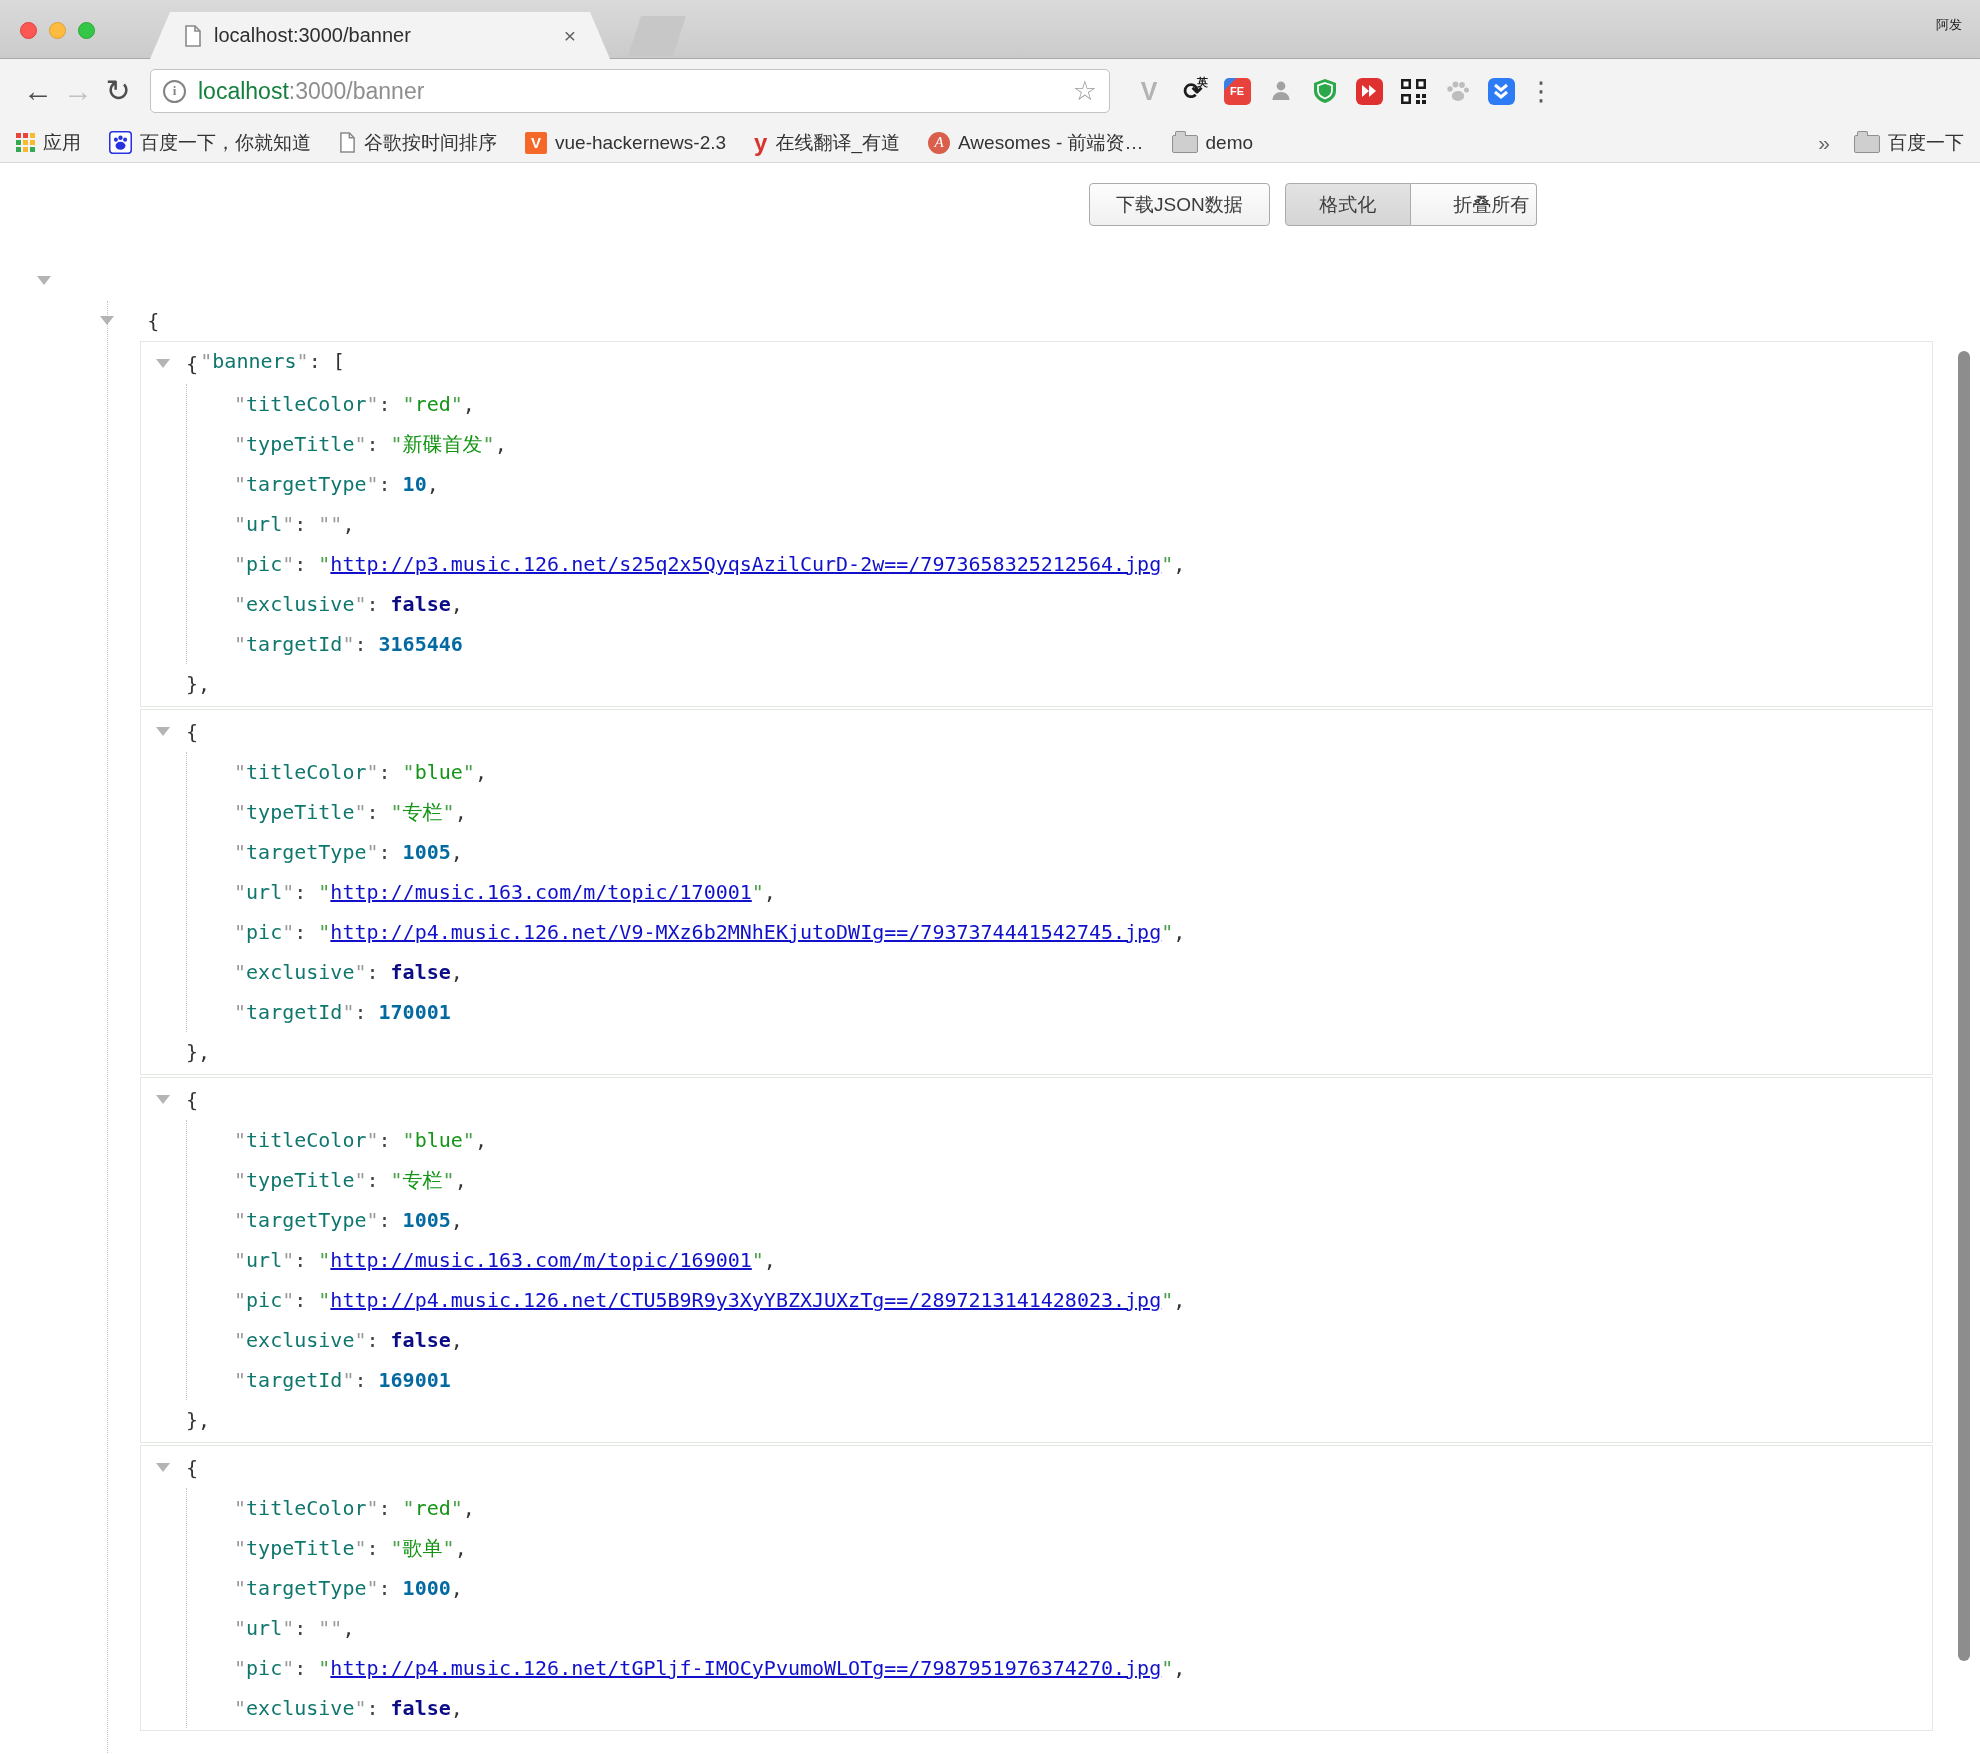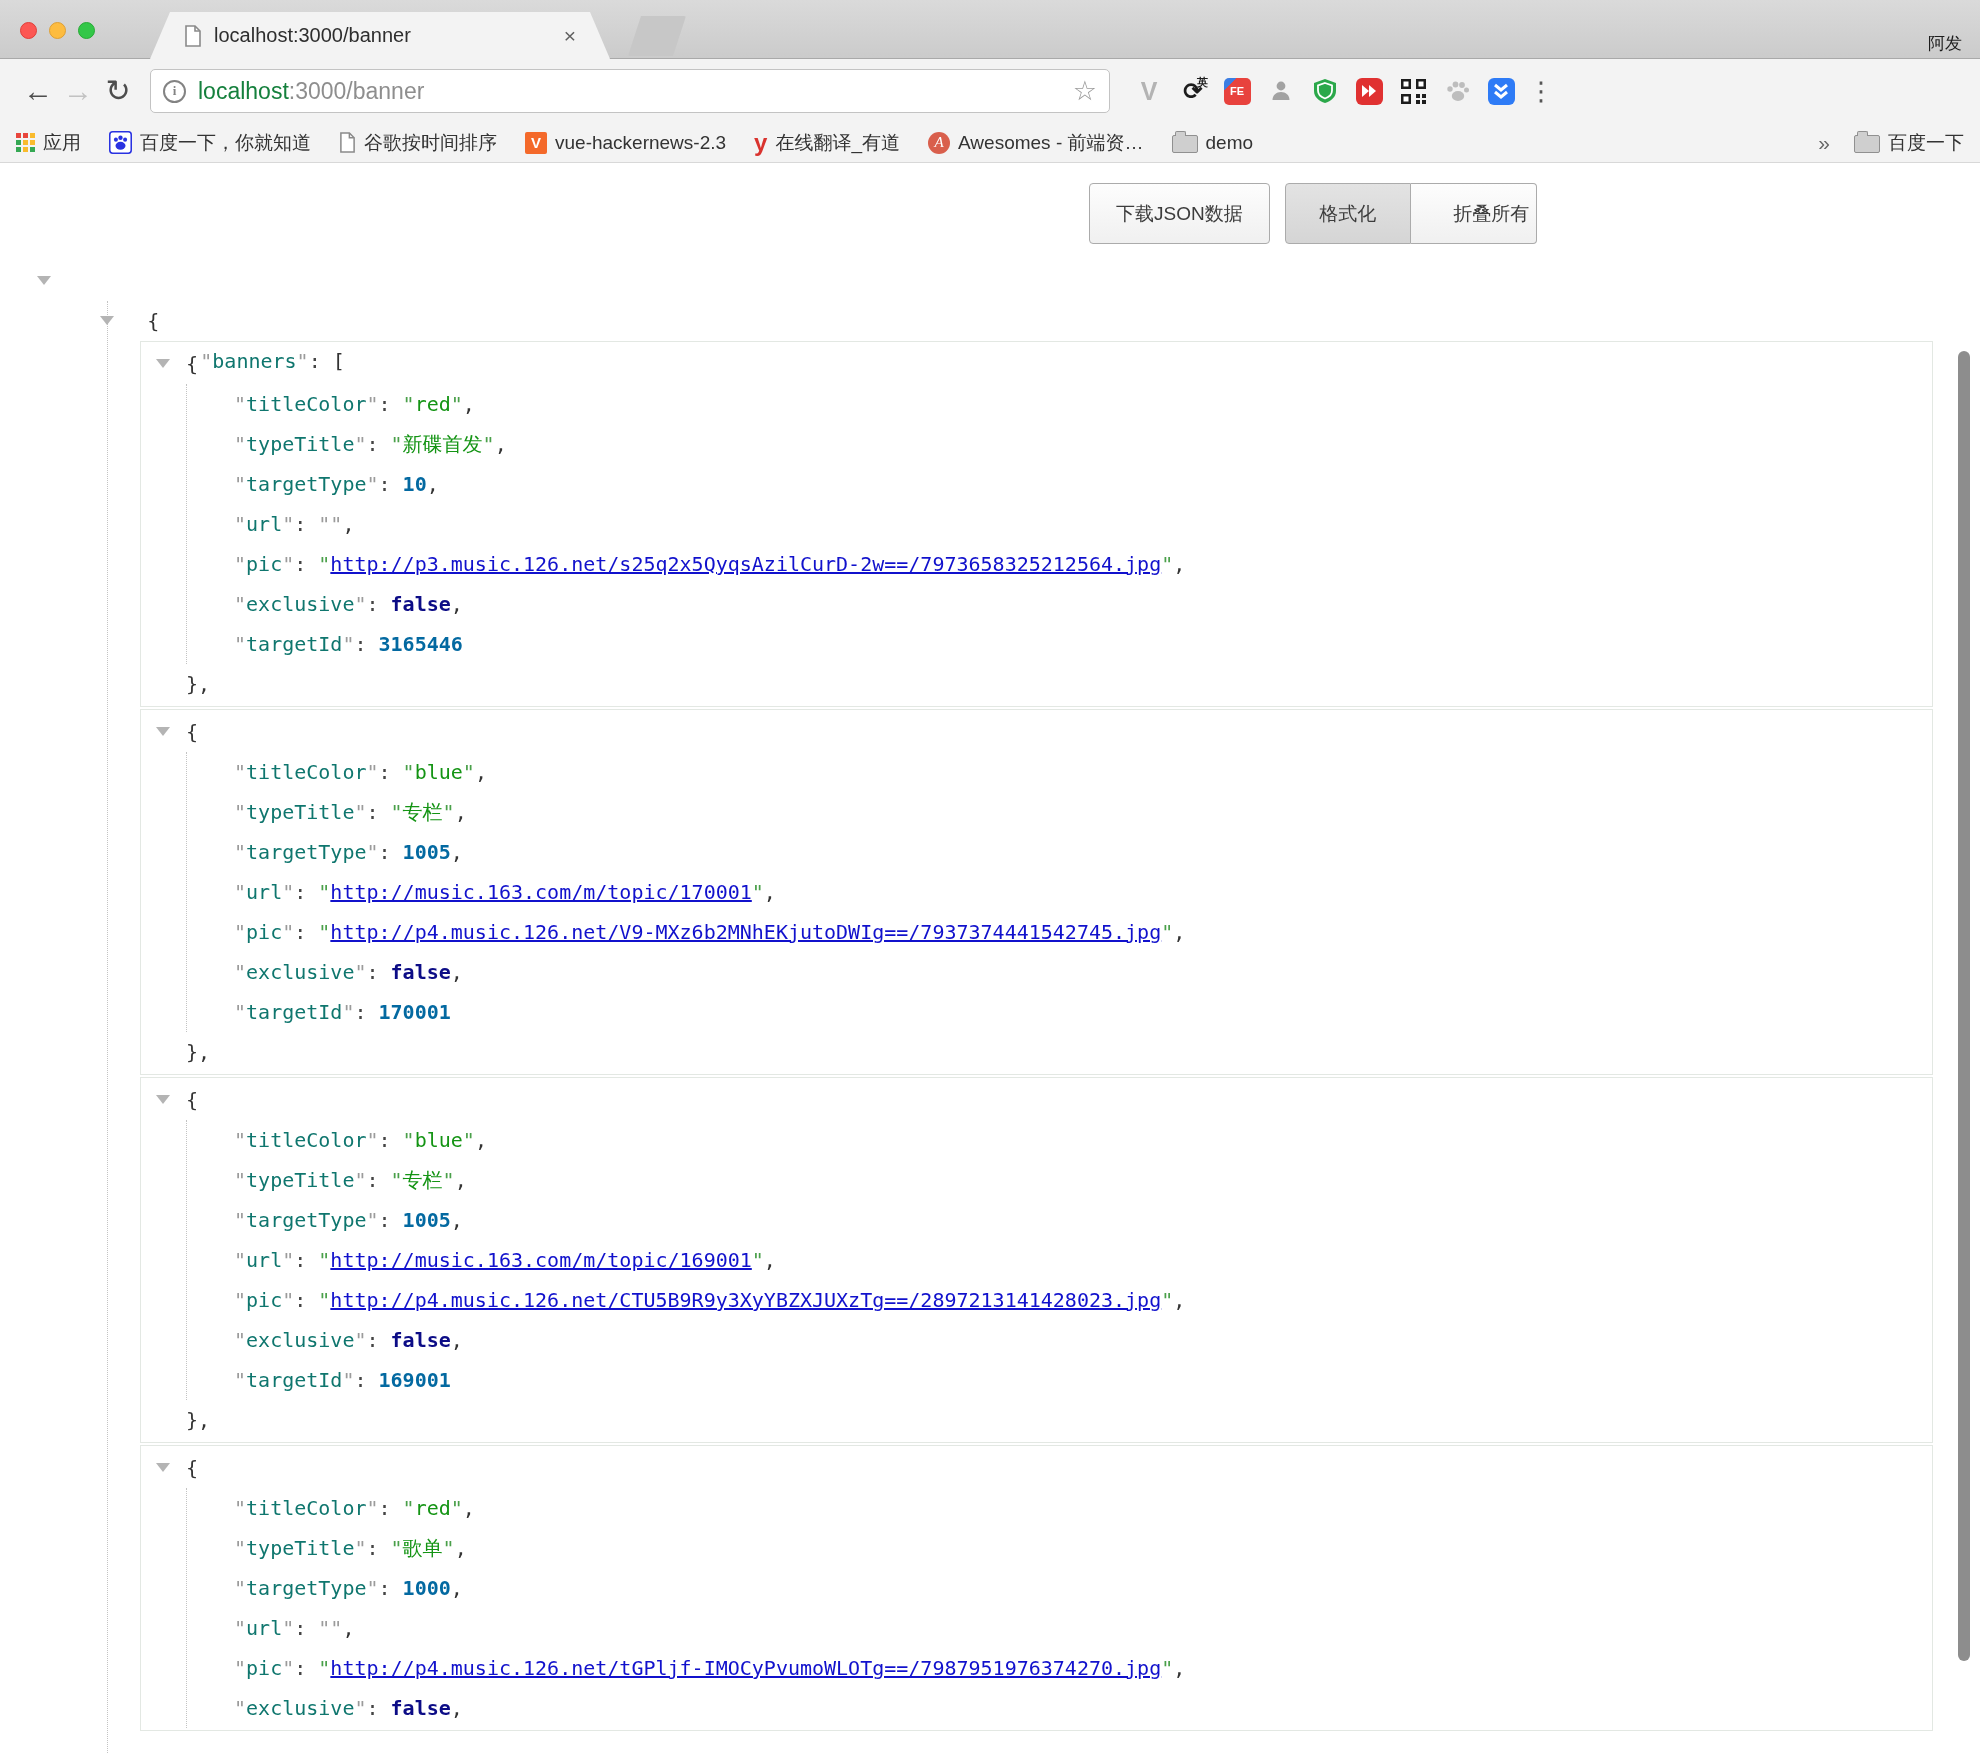--- a/index.html
+++ b/index.html
@@ -14,21 +14,21 @@
   .tl.red{background:#fc5753;border:1px solid #df3e38;}
   .tl.yellow{background:#fdbc40;border:1px solid #de9f34;}
   .tl.green{background:#33c748;border:1px solid #27aa35;}
   .tab{position:absolute;left:150px;top:12px;width:460px;height:47px;background:#f3f3f3;
        clip-path:polygon(0 100%,20px 0,calc(100% - 20px) 0,100% 100%);
        display:flex;align-items:center;padding:0 34px;box-sizing:border-box;}
   .tab-title{font-size:20px;color:#2e2e2e;margin-left:12px;white-space:nowrap;overflow:hidden;flex:1;}
   .tab-close{font-size:21px;color:#5f5f5f;margin-left:10px;cursor:default;}
   .newtab{position:absolute;left:628px;top:16px;width:58px;height:40px;background:#c7c7c7;
           clip-path:polygon(13px 0,100% 0,calc(100% - 13px) 100%,0 100%);border-radius:2px;}
-  .profile{position:absolute;right:18px;top:32px;font-size:17px;color:#1d1d1d;}
+  .profile{position:absolute;right:18px;top:16px;font-size:13px;color:#1d1d1d;}
 
   
   .toolbar{height:64px;background:#f3f3f3;display:flex;align-items:center;padding-left:18px;}
   .navbtn{font-size:30px;line-height:30px;width:40px;text-align:center;flex:none;}
   .back{color:#4d4d4d;}
   .fwd{color:#c2c2c2;}
   .reload{color:#4d4d4d;margin-right:12px;}
   .omnibox{width:960px;height:44px;background:#fff;border:1px solid #c3c3c3;border-radius:5px;
            display:flex;align-items:center;padding:0 12px;box-sizing:border-box;flex:none;}
   .info-ic{width:19px;height:19px;border:2px solid #838383;border-radius:50%;color:#838383;
@@ -64,21 +64,21 @@
   .vue-sq{width:22px;height:22px;background:#f4692a;color:#fff;font-size:15px;font-weight:bold;
           display:flex;align-items:center;justify-content:center;border-radius:2px;}
   .yd-y{color:#d9332e;font-weight:900;font-size:24px;line-height:20px;}
   .awe-a{width:22px;height:22px;border-radius:50%;background:#d95f4c;color:#fff;
          font-family:"Liberation Serif",serif;font-style:italic;font-size:15px;
          display:flex;align-items:center;justify-content:center;}
 
   
   .page{position:relative;height:1592px;background:#fff;overflow:hidden;}
   .actions{position:absolute;top:20px;left:1089px;display:flex;align-items:center;}
-  .btn{height:61px;font-size:19px;color:#3c3c3c;background:linear-gradient(180deg,#fdfdfd,#f0f0f0);
+  .btn{height:43px;font-size:19px;color:#3c3c3c;background:linear-gradient(180deg,#fdfdfd,#f0f0f0);
        border:1px solid #ababab;border-radius:4px;padding:0 26px;display:flex;align-items:center;
        box-sizing:border-box;}
   .btn-group{display:flex;margin-left:15px;}
   .btn-group .btn{border-radius:0;width:126px;justify-content:center;padding:0;font-family:Liberation Mono, monospace;}
   .btn-group .btn:first-child{border-radius:4px 0 0 4px;}
   .btn-group .btn:last-child{border-radius:0 4px 4px 0;border-left:none;padding-left:36px;}
   .btn.active{background:linear-gradient(180deg,#e3e3e3,#d5d5d5);}
 
   
   .json-tree{position:absolute;top:98px;left:0;right:0;bottom:0;overflow:hidden;

